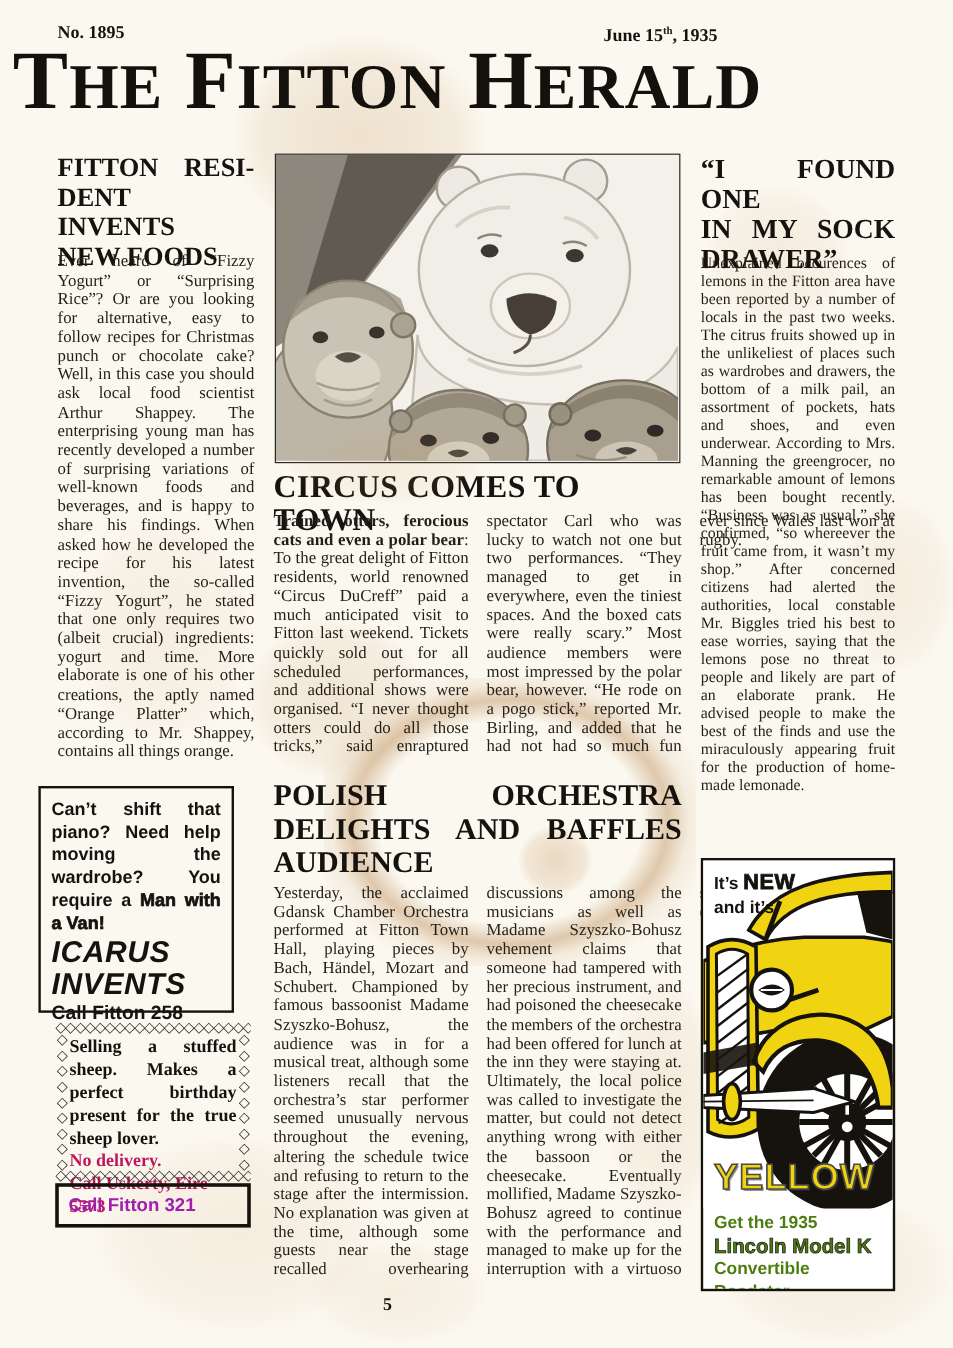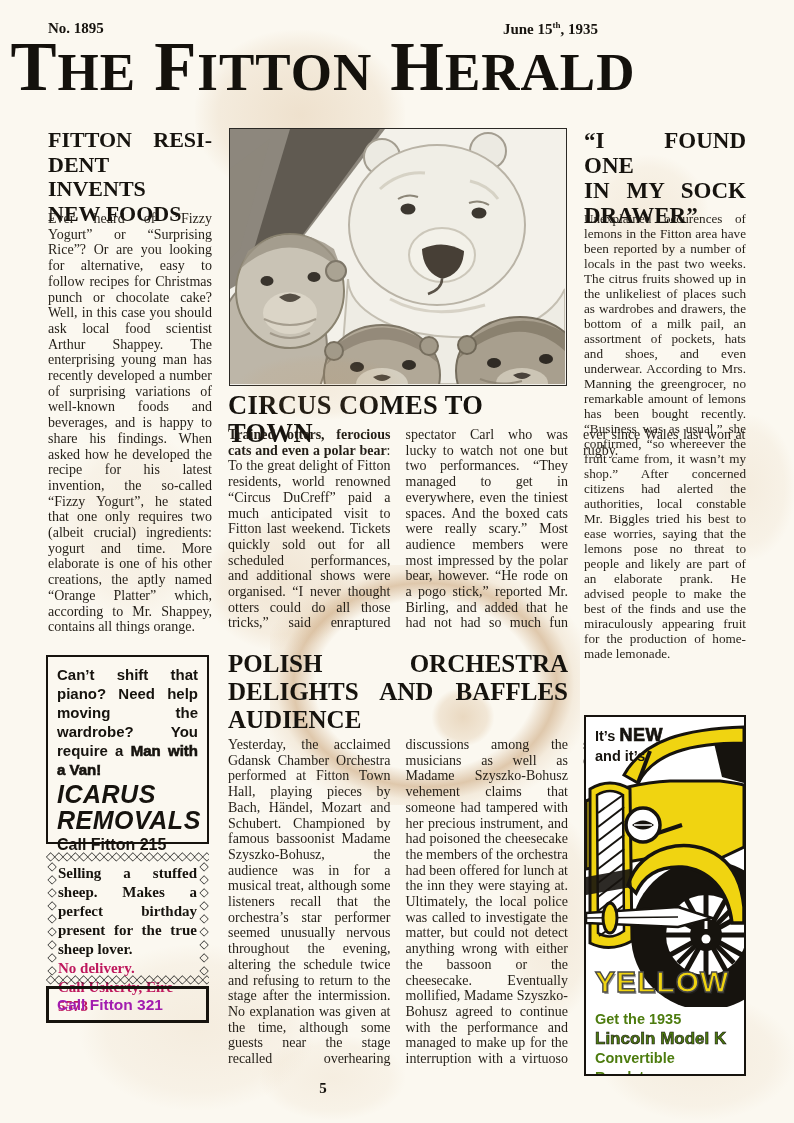--- a/index.html
+++ b/index.html
@@ -43,21 +43,21 @@
   .polish-body{left:228px;top:737px;width:340px;height:336px;}
   .lead-bold{font-weight:bold;}
 
   
   .photo{left:229px;top:128px;width:338px;height:258px;border:1.5px solid #2b2925;
          box-sizing:border-box;background:#f4f2ec;overflow:hidden;}
   .photo svg{display:block;}
 
   
   .sans{font-family:"Liberation Sans",sans-serif;}
-  .ad-icarus{left:46px;top:655px;width:163px;height:189px;border:2.5px solid #16130e;
+  .ad-icarus{left:32px;top:655px;width:163px;height:189px;border:2.5px solid #16130e;
              box-sizing:border-box;padding:8px 9px;}
   .ad-icarus .ad-body{font-size:15px;line-height:19px;font-weight:bold;text-align:justify;color:#16130e;}
   .ad-icarus .heavy{-webkit-text-stroke:.6px #16130e;}
   .ad-icarus .brand{font-size:25px;line-height:26px;font-weight:bold;font-style:italic;
                     letter-spacing:.5px;color:#16130e;margin-top:2px;}
   .ad-icarus .phone{font-size:16px;font-weight:bold;margin-top:3px;color:#16130e;}
 
   .ad-sheep{left:46px;top:851px;width:163px;height:134px;box-sizing:border-box;padding:13px 12px;}
   .d-strip{position:absolute;color:#2a2a28;font-size:12px;line-height:11px;letter-spacing:-1px;
            overflow:hidden;white-space:nowrap;}
@@ -181,22 +181,22 @@
 
   <div class="abs hl lemons-head">
     <div class="jl">“I FOUND ONE</div>
     <div class="jl">IN MY SOCK</div>
     <div>DRAWER”</div>
   </div>
   <div class="abs body-text lemons-body">Unexplained occurences of lemons in the Fitton area have been reported by a number of locals in the past two weeks. The citrus fruits showed up in the unlikeliest of places such as wardrobes and drawers, the bottom of a milk pail, an assortment of pockets, hats and shoes, and even underwear. According to Mrs. Manning the greengrocer, no remarkable amount of lemons has been bought recently. “Business was as usual,” she confirmed, “so whereever the fruit came from, it wasn’t my shop.” After concerned citizens had alerted the authorities, local constable Mr. Biggles tried his best to ease worries, saying that the lemons pose no threat to people and likely are part of an elaborate prank. He advised people to make the best of the finds and use the miraculously appearing fruit for the production of home-made lemonade.</div>
 
   <div class="abs sans ad-icarus">
     <div class="ad-body"><span>Can’t shift that piano? Need help moving the wardrobe? You require a </span><span class="heavy">Man with a Van!</span></div>
-    <div class="brand">ICARUS REMOVALS</div>
-    <div class="phone">Call Fitton 215</div>
+    <div class="brand">ICARUS INVENTS</div>
+    <div class="phone">Call Fitton 258</div>
   </div>
 
   <div class="abs ad-sheep">
     <div class="d-strip d-top">◇◇◇◇◇◇◇◇◇◇◇◇◇◇◇◇◇◇◇◇◇◇◇◇◇◇◇◇◇◇◇◇◇◇◇◇◇◇◇◇◇◇◇◇◇◇◇◇◇◇◇◇◇◇◇◇◇◇◇◇◇◇◇◇◇◇◇◇◇◇◇◇◇◇◇◇◇◇◇◇</div>
     <div class="d-strip d-bottom">◇◇◇◇◇◇◇◇◇◇◇◇◇◇◇◇◇◇◇◇◇◇◇◇◇◇◇◇◇◇◇◇◇◇◇◇◇◇◇◇◇◇◇◇◇◇◇◇◇◇◇◇◇◇◇◇◇◇◇◇◇◇◇◇◇◇◇◇◇◇◇◇◇◇◇◇◇◇◇◇</div>
     <div class="d-strip d-left">◇◇◇◇◇◇◇◇◇◇◇◇◇◇◇◇◇◇◇◇◇◇◇◇◇◇◇◇◇◇◇◇◇◇◇◇◇◇◇◇◇◇◇◇◇◇◇◇◇◇◇◇◇◇◇◇◇◇◇◇◇◇◇◇◇◇◇◇◇◇◇◇◇◇◇◇◇◇◇◇</div>
     <div class="d-strip d-right">◇◇◇◇◇◇◇◇◇◇◇◇◇◇◇◇◇◇◇◇◇◇◇◇◇◇◇◇◇◇◇◇◇◇◇◇◇◇◇◇◇◇◇◇◇◇◇◇◇◇◇◇◇◇◇◇◇◇◇◇◇◇◇◇◇◇◇◇◇◇◇◇◇◇◇◇◇◇◇◇</div>
     <div class="ad-body">Selling a stuffed sheep. Makes a perfect birthday present for the true sheep lover.</div>
     <div class="note">No delivery.</div>
     <div class="phone">Call Uskerty, Eire 5573</div>

